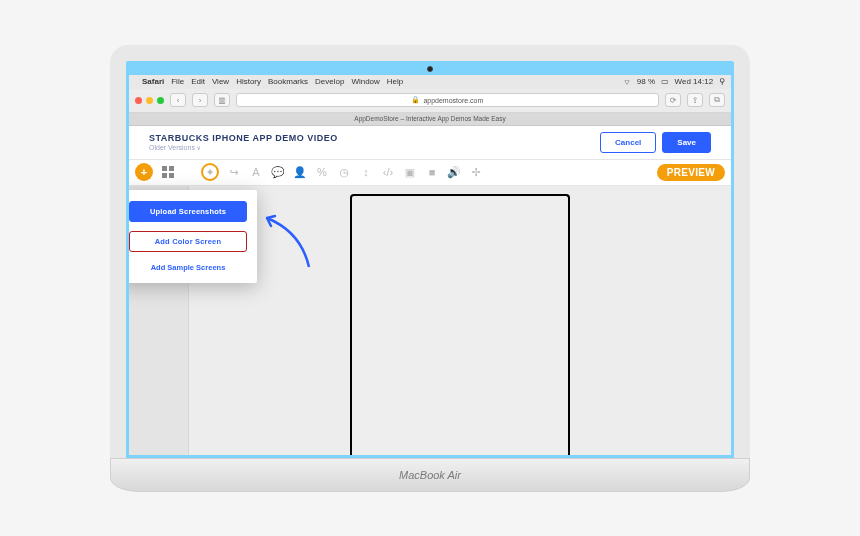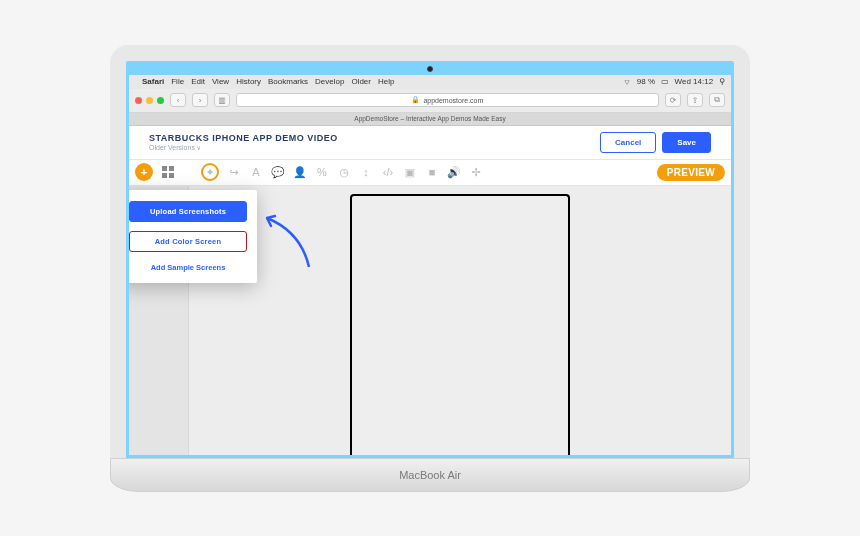--- a/index.html
+++ b/index.html
@@ -40,20 +40,21 @@
   overflow: hidden;
 }
 .laptop-base {
   height: 34px;
   background: linear-gradient(#f0f0f0, #d8d8d8);
   border-radius: 0 0 30px 30px / 0 0 14px 14px;
   display: flex; align-items: center; justify-content: center;
   font-size: 11px;
   color: #7a7a7a;
   border: 1px solid #d0d0d0;
+  font-style: italic;
 }
 
 .mac-menubar {
   height: 14px;
   background: #e8e8e8;
   display: flex; align-items: center;
   padding: 0 6px;
   font-size: 8px;
   color: #333;
   gap: 7px;
@@ -267,21 +268,21 @@
 
       <div class="mac-menubar">
         <span class="apple"></span>
         <span class="bold">Safari</span>
         <span>File</span>
         <span>Edit</span>
         <span>View</span>
         <span>History</span>
         <span>Bookmarks</span>
         <span>Develop</span>
-        <span>Older</span>
+        <span>Window</span>
         <span>Help</span>
         <span class="spacer"></span>
         <span class="right">
           <span>⌔</span>
           <span>98 %</span>
           <span>▭</span>
           <span>Wed 14:12</span>
           <span>⚲</span>
         </span>
       </div>

